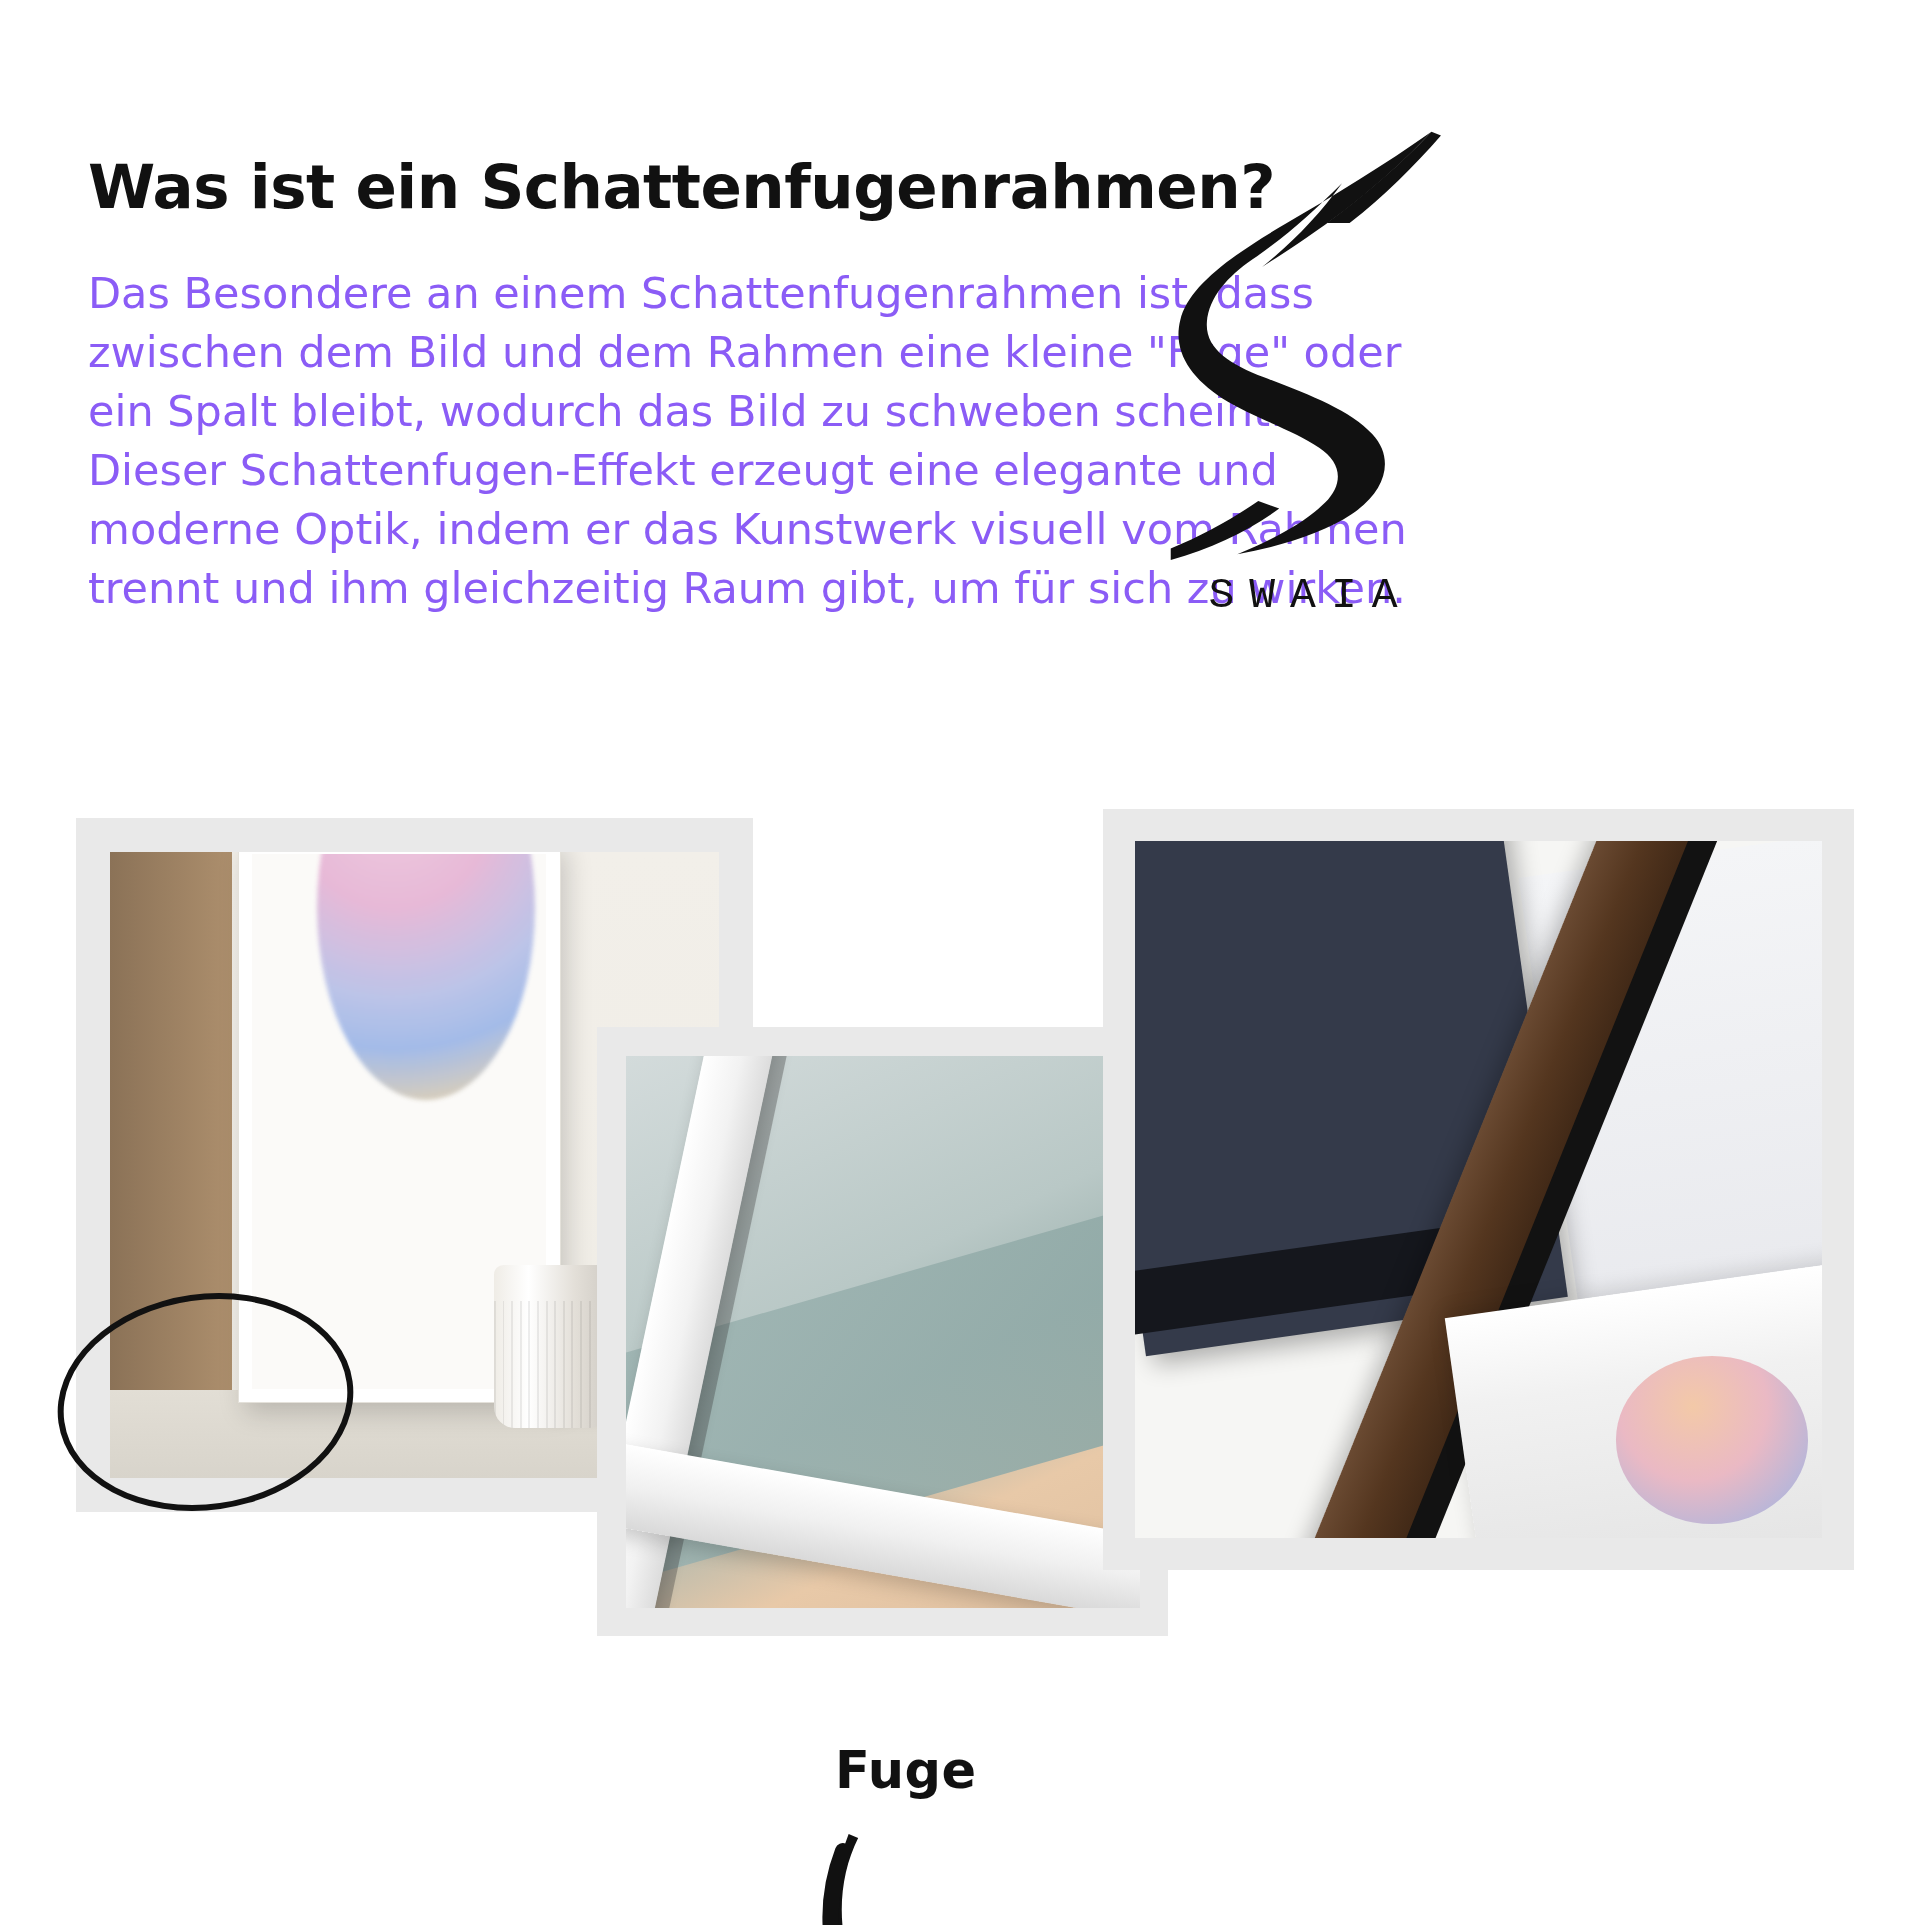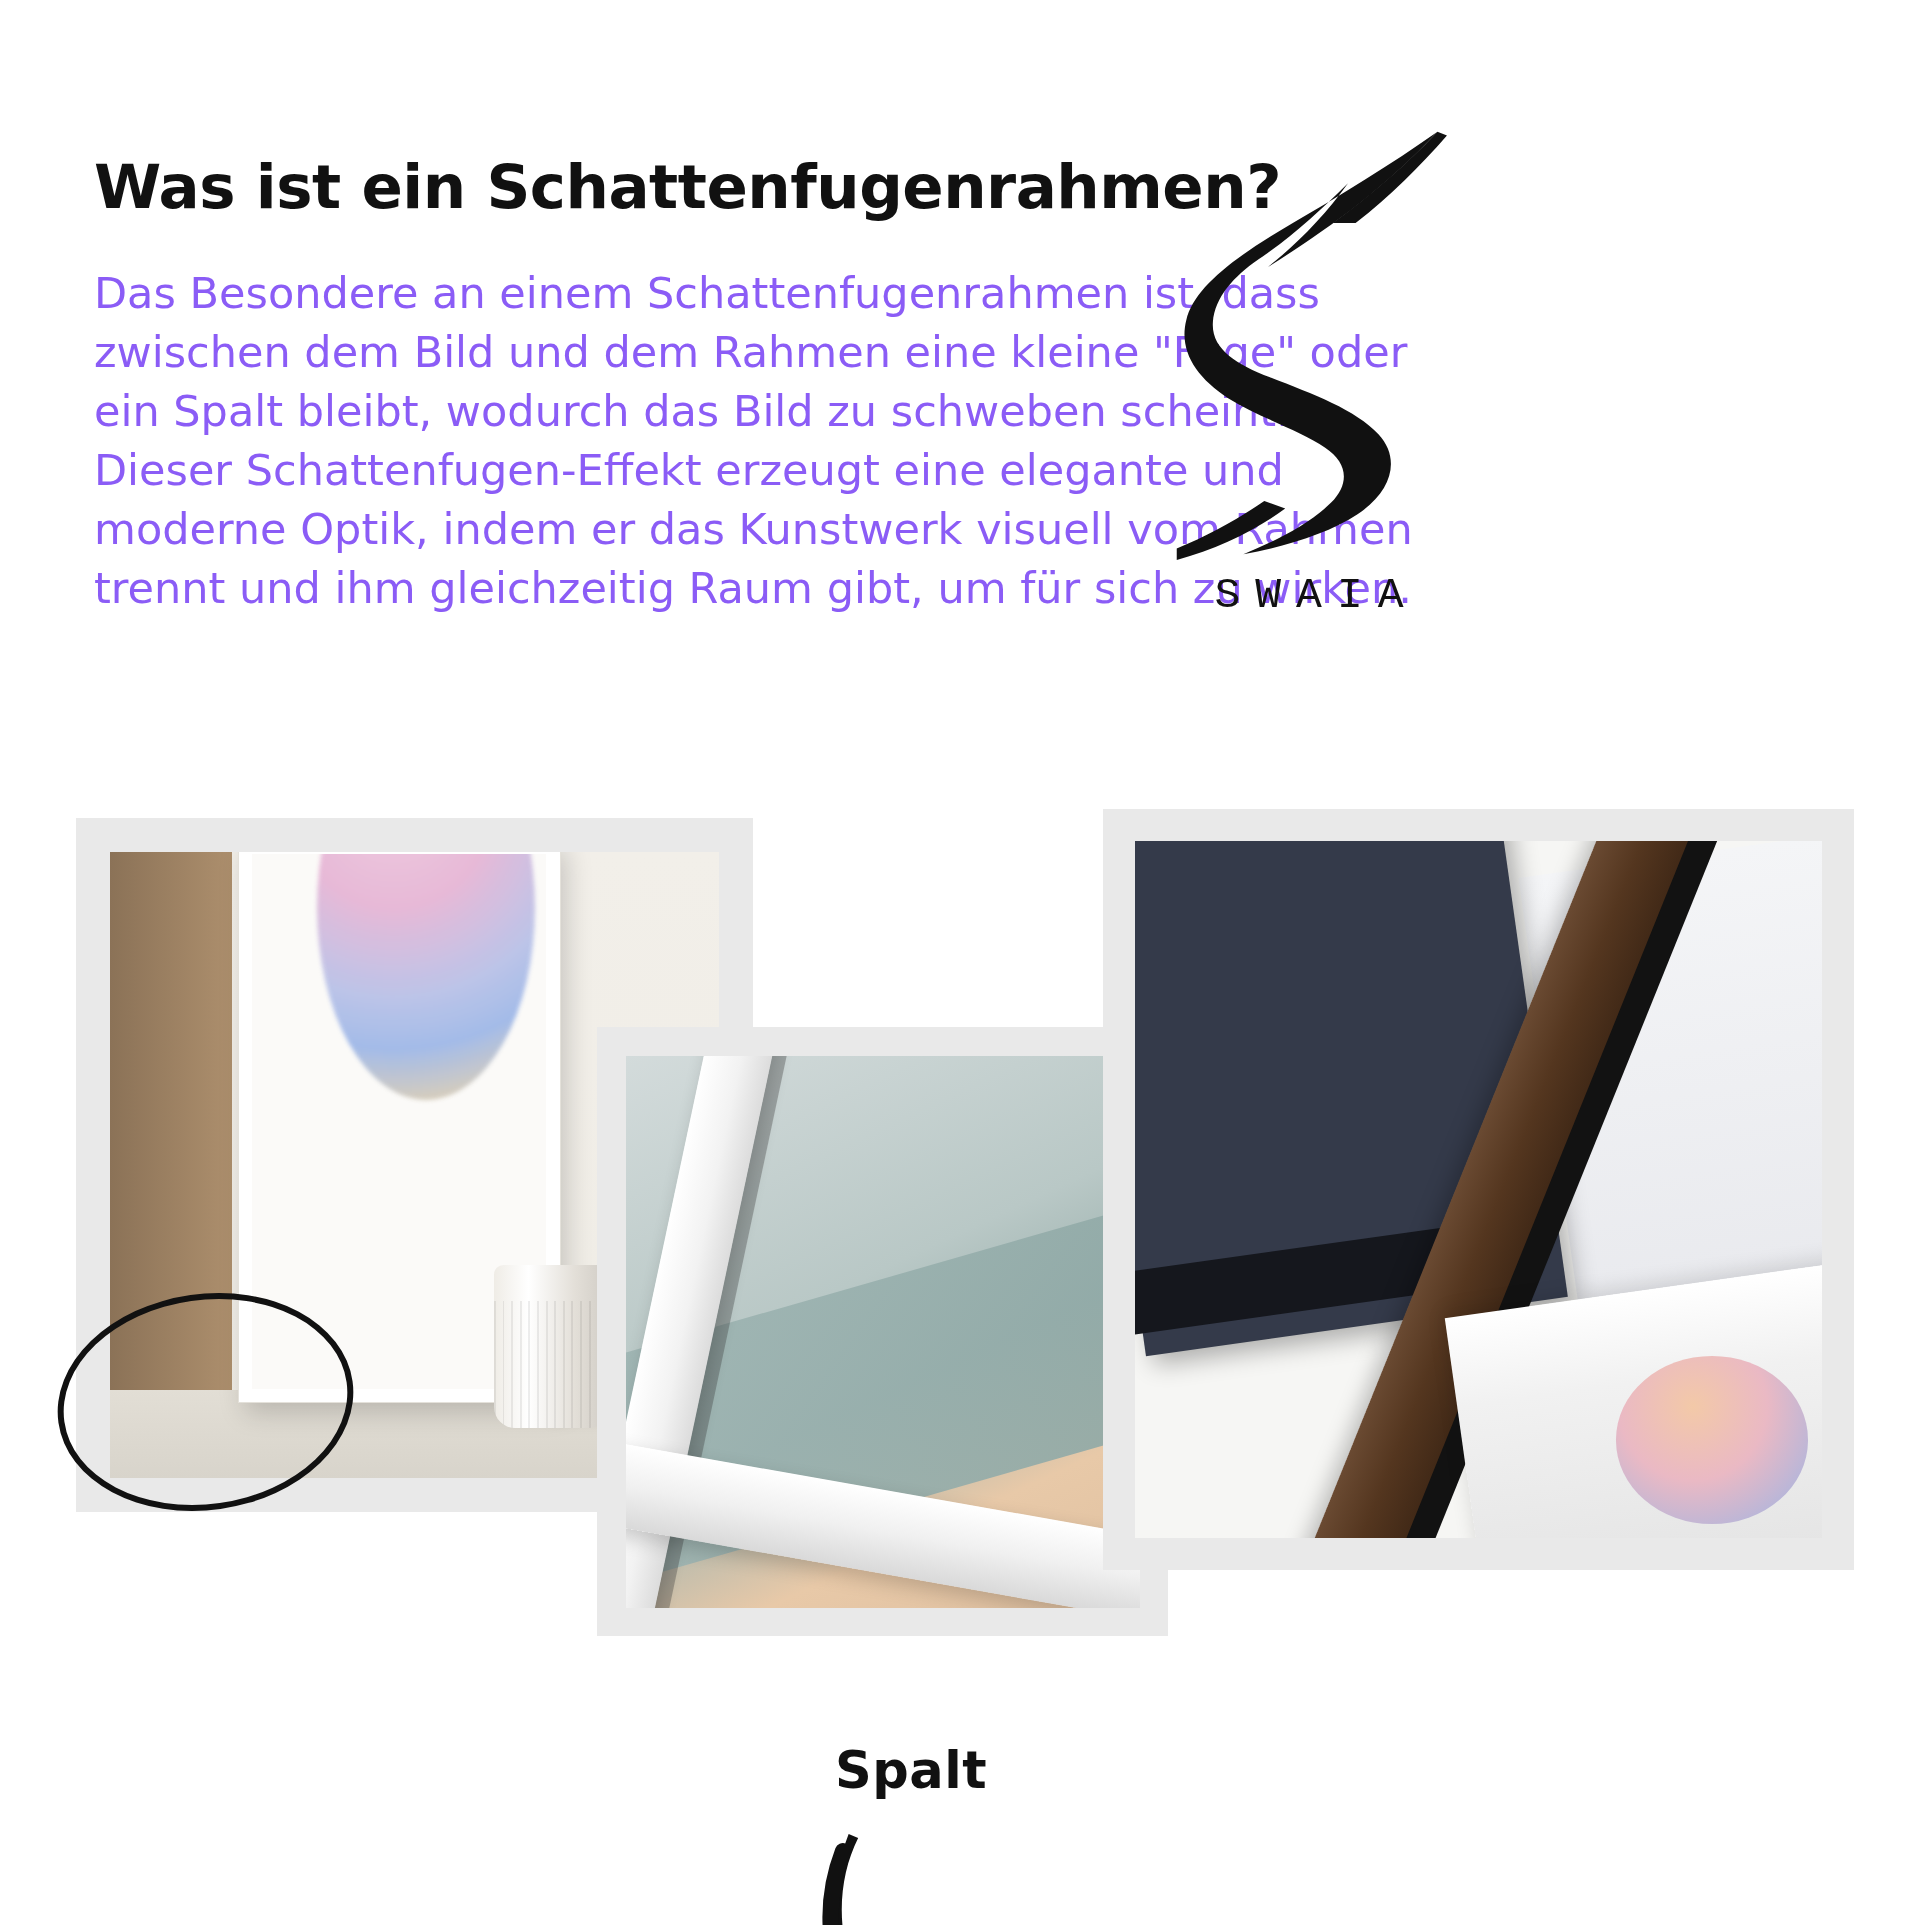--- a/index.html
+++ b/index.html
@@ -13,21 +13,21 @@
     position: relative;
     overflow: hidden;
     font-family: "DejaVu Sans", sans-serif;
     color: #1b1b1b;
   }
 
   
   .header {
     position: absolute;
     top: 0;
-    left: 10px;
+    left: 4px;
     width: 1582px;
     height: 666px;
   }
   .headline {
     position: absolute;
     left: 84px;
     top: 112px;
     width: 1351px;
     font-size: 61px;
     font-weight: 700;
@@ -302,21 +302,21 @@
       <div class="rw-white-print"></div>
       <div class="rw-dark"></div>
       <div class="rw-dark-edge"></div>
       <div class="rw-wood"></div>
       <div class="rw-wood-inner"></div>
       <div class="rw-whiteframe"></div>
       <div class="rw-blob"></div>
     </div>
   </div>
 
-  <div class="fuge-label">Spalt</div>
+  <div class="fuge-label">Fuge</div>
   <svg class="fuge-arrow" viewBox="0 0 250 300" xmlns="http://www.w3.org/2000/svg">
     <path d="M52 18 C30 74 30 140 62 196 C80 228 104 250 128 262 L118 246 C96 230 76 206 62 176 C38 124 40 66 62 22 Z" fill="#111111" transform="translate(40,0)"></path>
     <path d="M86 36 C66 88 68 148 98 198 C116 230 140 252 164 266" fill="none" stroke="#111111" stroke-width="17" stroke-linecap="round"></path>
     <path d="M150 236 L176 278 L128 272 Z" fill="#111111"></path>
     <path d="M176 278 L186 234 L198 268 Z" fill="#111111"></path>
   </svg>
 </div>
 
 
 </body></html>

